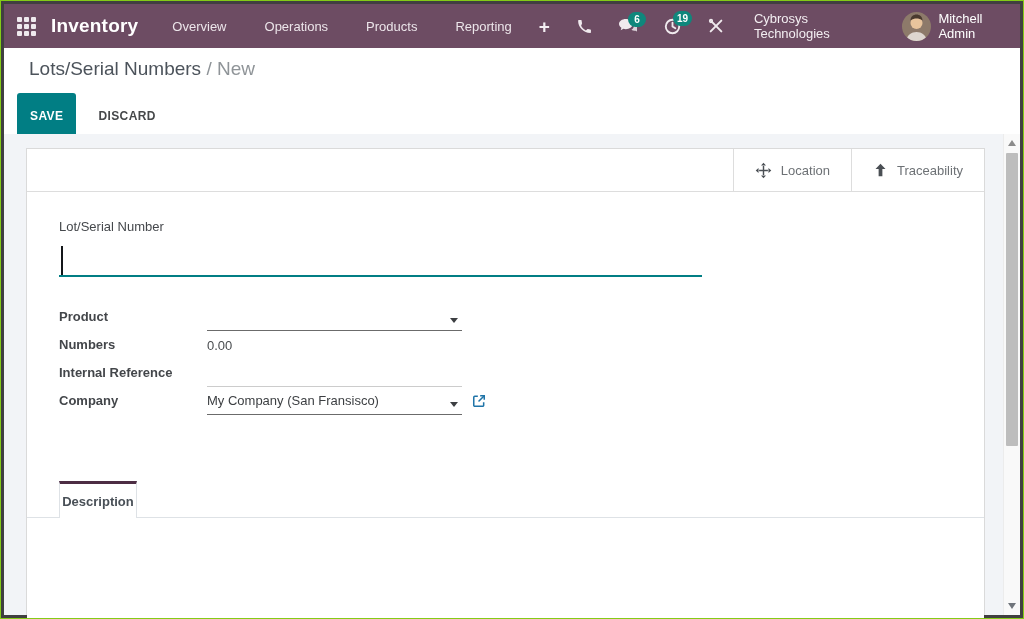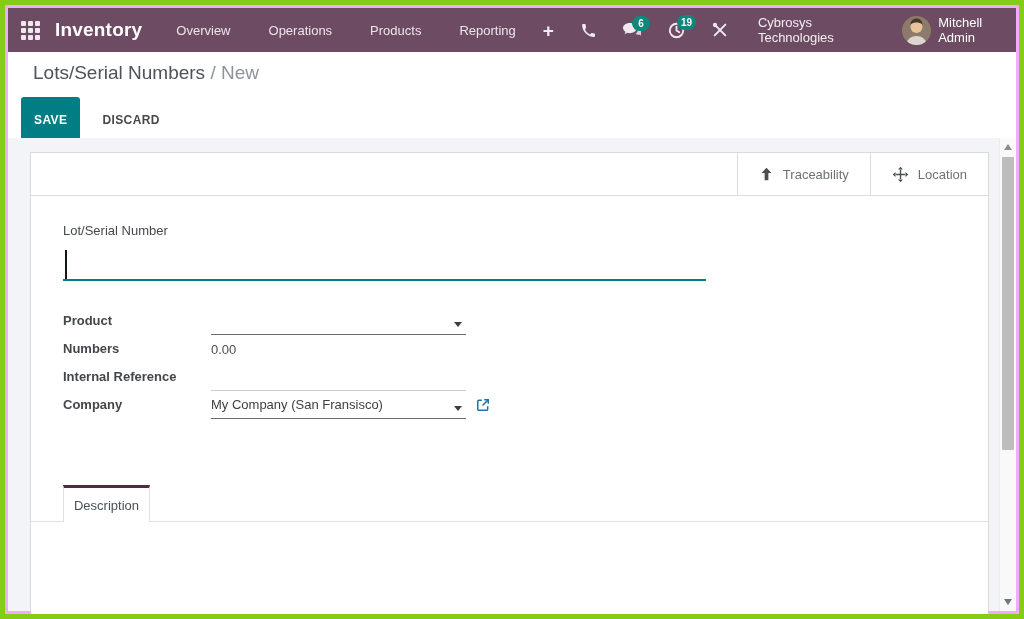--- a/index.html
+++ b/index.html
@@ -1,17 +1,17 @@
 <!DOCTYPE html>
 <html style="--navbar_bg: #6d4c63; --badge_bg: #0f877c; --primary: #017e84; --link_blue: #1f74a8; --tab_accent: #4d2d44; --content_bg: #f2f4f7;"><head>
 <meta charset="utf-8">
 <style>
   * { margin:0; padding:0; box-sizing:border-box; }
   html,body { width:1024px; height:619px; font-family:"Liberation Sans", sans-serif; background:#fff; }
-  .screen { position:relative; width:1024px; height:619px; border:5px solid #84cc16; background:#f0abfc; overflow:hidden; }
+  .screen { position:relative; width:1024px; height:619px; border:1px solid #84cc16; background:#404040; overflow:hidden; }
 
   
   .navbar { position:absolute; top:3px; left:3px; right:3px; height:44px;
     background:var(--navbar_bg,#6d4c63); display:flex; align-items:center; padding:0 13px; color:#f3eef2; }
   .apps-grid { display:grid; grid-template-columns:repeat(3,5px); grid-template-rows:repeat(3,5px); gap:2px; margin-right:15px; cursor:pointer; }
   .apps-grid i { background:#efe9ee; border-radius:1px; }
   .app-name { font-size:19px; font-weight:700; color:#fff; letter-spacing:.2px; margin-right:34px; cursor:pointer; }
   .nav-menu { display:flex; gap:38px; font-size:13px; }
   .nav-menu span { cursor:pointer; color:#ece5ea; }
   .nav-right { margin-left:auto; display:flex; align-items:center; }
@@ -61,23 +61,23 @@
   .u-dark { border-bottom:1px solid #6b6b6b; }
   .u-light { border-bottom:1px solid #ccc; }
   .fctrl .fval { font-size:13px; color:#3c3f42; }
   .ro-val { font-size:13px; color:#4a4d50; align-self:center; }
   .dd-caret { position:absolute; right:4px; top:9px; width:0; height:0;
     border-left:4.5px solid transparent; border-right:4.5px solid transparent; border-top:5px solid #3c3f42; cursor:pointer; }
   .ext-link { align-self:center; margin-left:10px; cursor:pointer; display:flex; }
 
   .notebook { position:absolute; left:0; right:0; top:332px; }
   .tabbar { position:relative; height:37px; border-bottom:1px solid #dee2e6; }
-  .tab-active { position:absolute; left:32px; top:0; bottom:-1px; width:87px; background:#fff;
+  .tab-active { position:absolute; left:32px; top:0; bottom:-1px; width:78px; background:#fff;
     border:1px solid #dee2e6; border-top:3px solid var(--tab_accent,#4d2d44); border-bottom:none;
-    display:flex; align-items:center; justify-content:center; font-size:13px; color:#495057; cursor:pointer; }
+    display:flex; align-items:center; justify-content:center; font-size:13px; color:#495057; cursor:pointer;font-weight:bold; }
   .tab-content { height:100px; background:#fff; }
 
   
   .scrollbar { position:absolute; top:0; right:0; bottom:0; width:17px; background:#f9f9f9; border-left:1px solid #ececec; }
   .sb-arrow { position:absolute; left:4px; width:0; height:0; cursor:pointer;
     border-left:4.5px solid transparent; border-right:4.5px solid transparent; }
   .sb-up { top:6px; border-bottom:6px solid #8b8b8b; }
   .sb-down { bottom:6px; border-top:6px solid #70757c; }
   .sb-thumb { position:absolute; left:2px; width:12px; top:19px; height:293px; background:#bdbdbd; border-radius:1px; cursor:pointer; }
 </style>
@@ -158,30 +158,30 @@
       <button class="btn-save">SAVE</button>
       <button class="btn-discard">DISCARD</button>
     </div>
   </div>
 
   <div class="content">
     <div class="sheet">
 
       <div class="statusbar">
         <div class="stat-btn">
+          <svg width="17" height="17" viewBox="0 0 24 24" fill="#4a4f54">
+              <path d="M12 1l3.5 4h-7L12 1zm0 22l-3.5-4h7L12 23zM1 12l4-3.5v7L1 12zm22 0l-4 3.5v-7l4 3.5zM11 5.8h2V11h5.2v2H13v5.2h-2V13H5.8v-2H11V5.8z"></path>
+            </svg>
+          <span>Location</span>
+        </div>
+        <div class="stat-btn">
           <svg width="15" height="16" viewBox="0 0 24 24" fill="#4a4f54">
               <path d="M12 2l8 8.5h-5V22H9V10.5H4L12 2z"></path>
             </svg>
           <span>Traceability</span>
-        </div>
-        <div class="stat-btn">
-          <svg width="17" height="17" viewBox="0 0 24 24" fill="#4a4f54">
-              <path d="M12 1l3.5 4h-7L12 1zm0 22l-3.5-4h7L12 23zM1 12l4-3.5v7L1 12zm22 0l-4 3.5v-7l4 3.5zM11 5.8h2V11h5.2v2H13v5.2h-2V13H5.8v-2H11V5.8z"></path>
-            </svg>
-          <span>Location</span>
         </div>
       </div>
 
       <div class="sheet-body">
         <div class="lot-label">Lot/Serial Number</div>
         <div class="big-input">
           <span class="caret-bar"></span>
         </div>
 
         <div class="field-grid">

